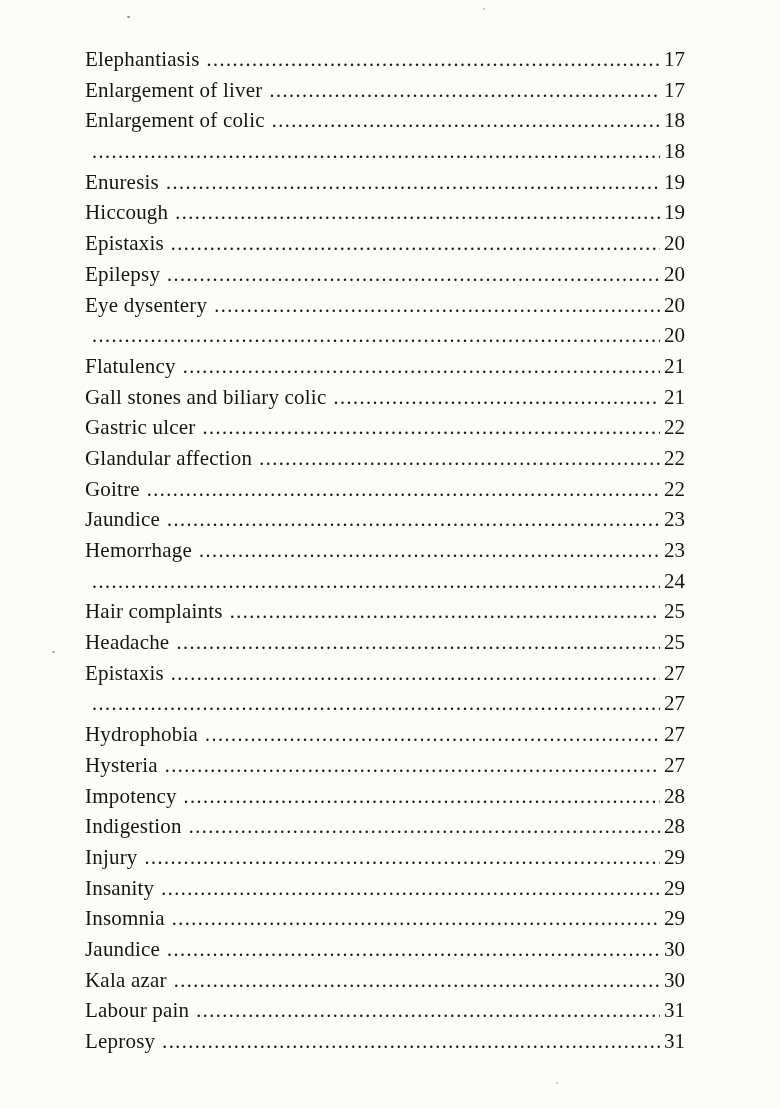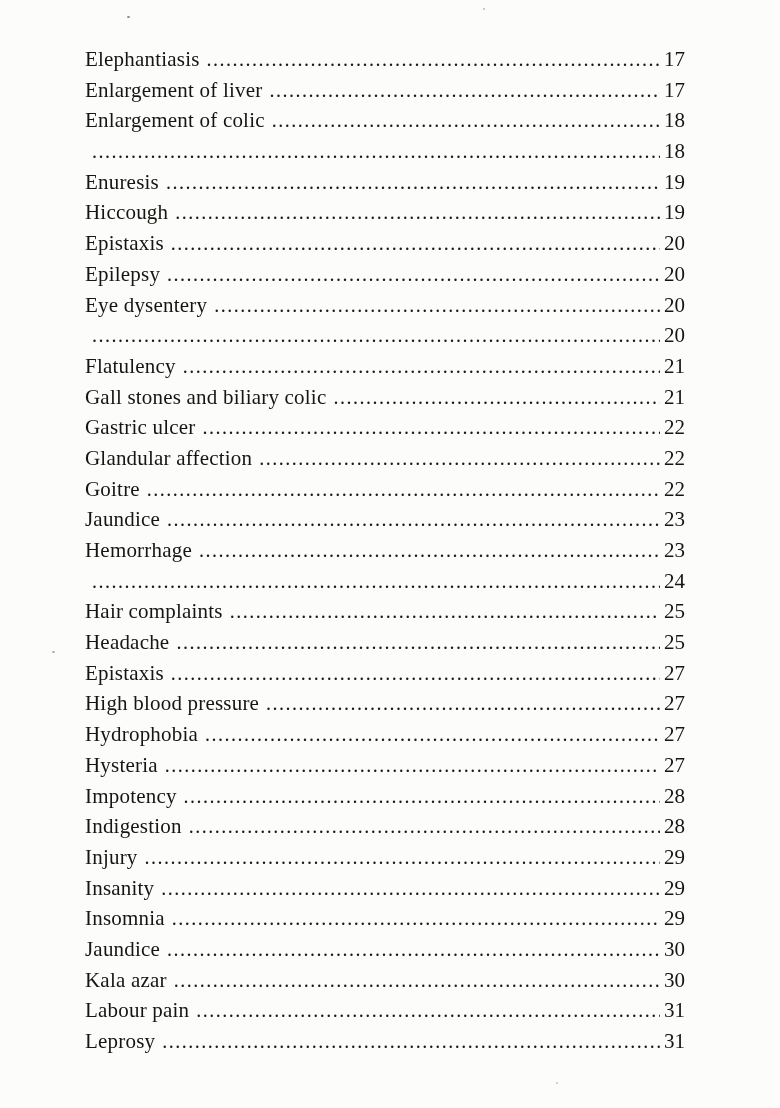--- a/index.html
+++ b/index.html
@@ -167,21 +167,20 @@
         <span class="title">Headache</span>
         <span class="dots"></span>
         <span class="pagenum">25</span>
       </div>
       <div class="toc-row">
         <span class="title">Epistaxis</span>
         <span class="dots"></span>
         <span class="pagenum">27</span>
       </div>
       <div class="toc-row">
-        <span class="title">High blood pressure</span>
         <span class="dots"></span>
         <span class="pagenum">27</span>
       </div>
       <div class="toc-row">
         <span class="title">Hydrophobia</span>
         <span class="dots"></span>
         <span class="pagenum">27</span>
       </div>
       <div class="toc-row">
         <span class="title">Hysteria</span>

